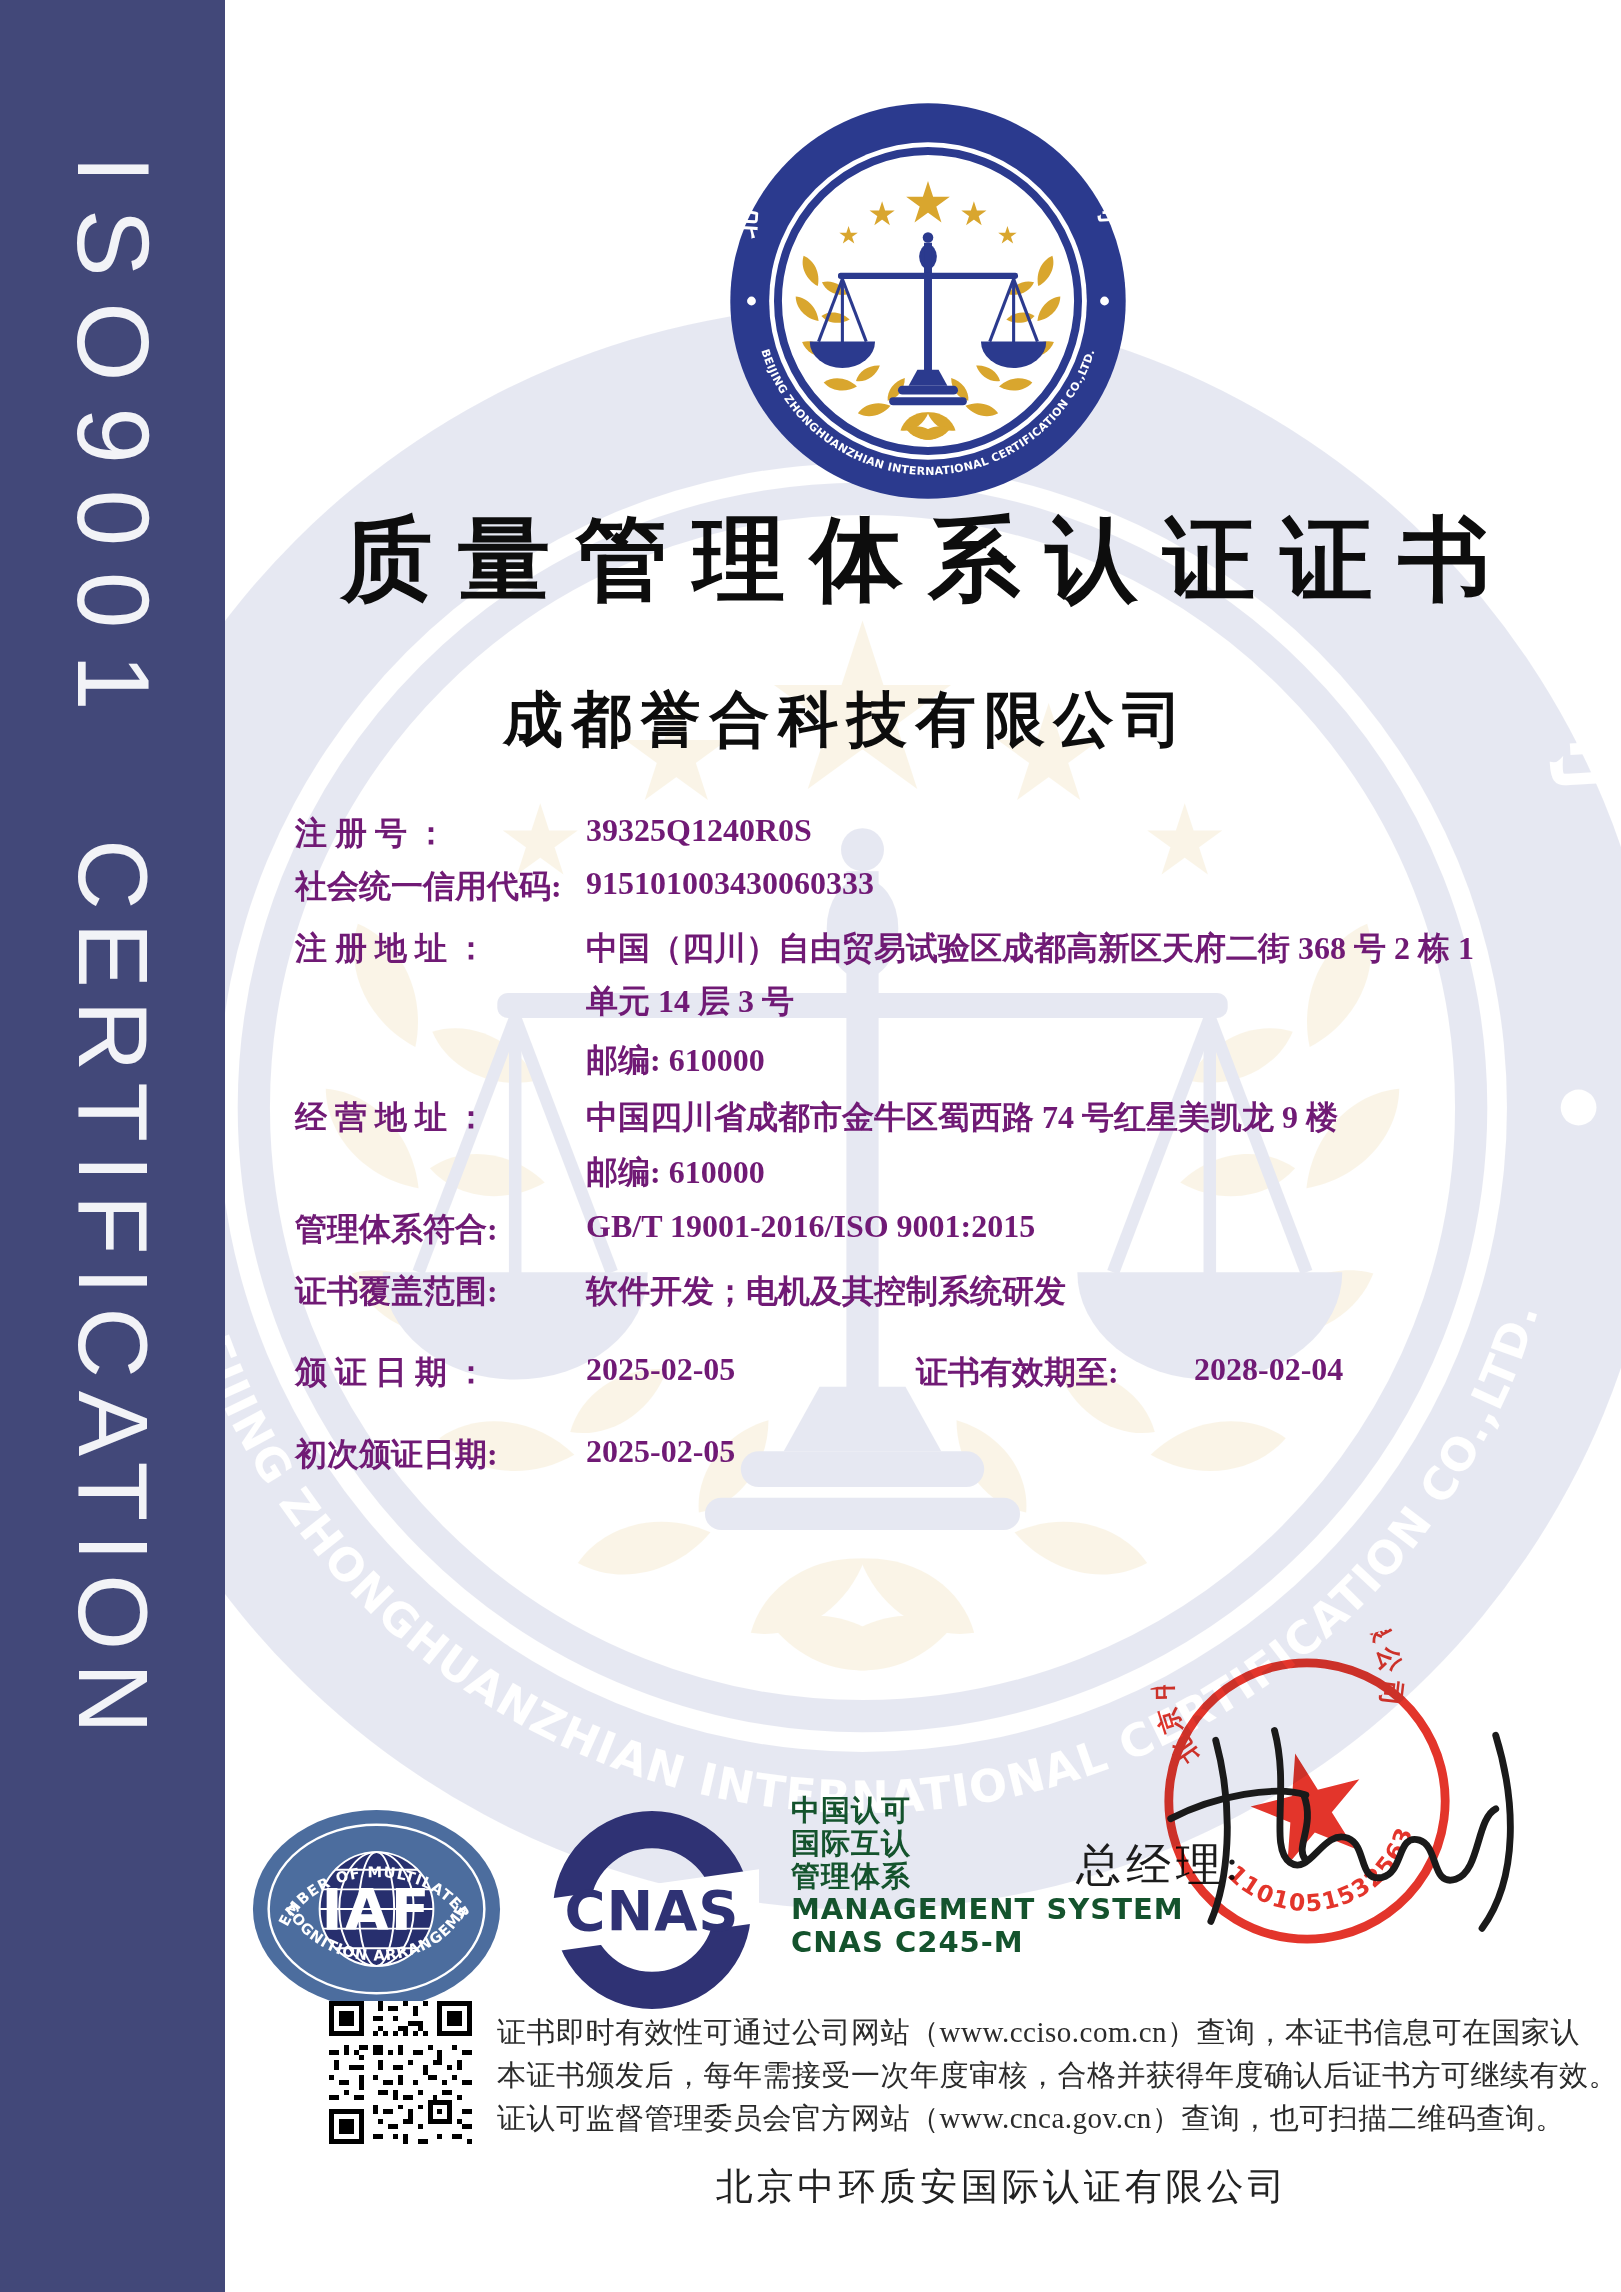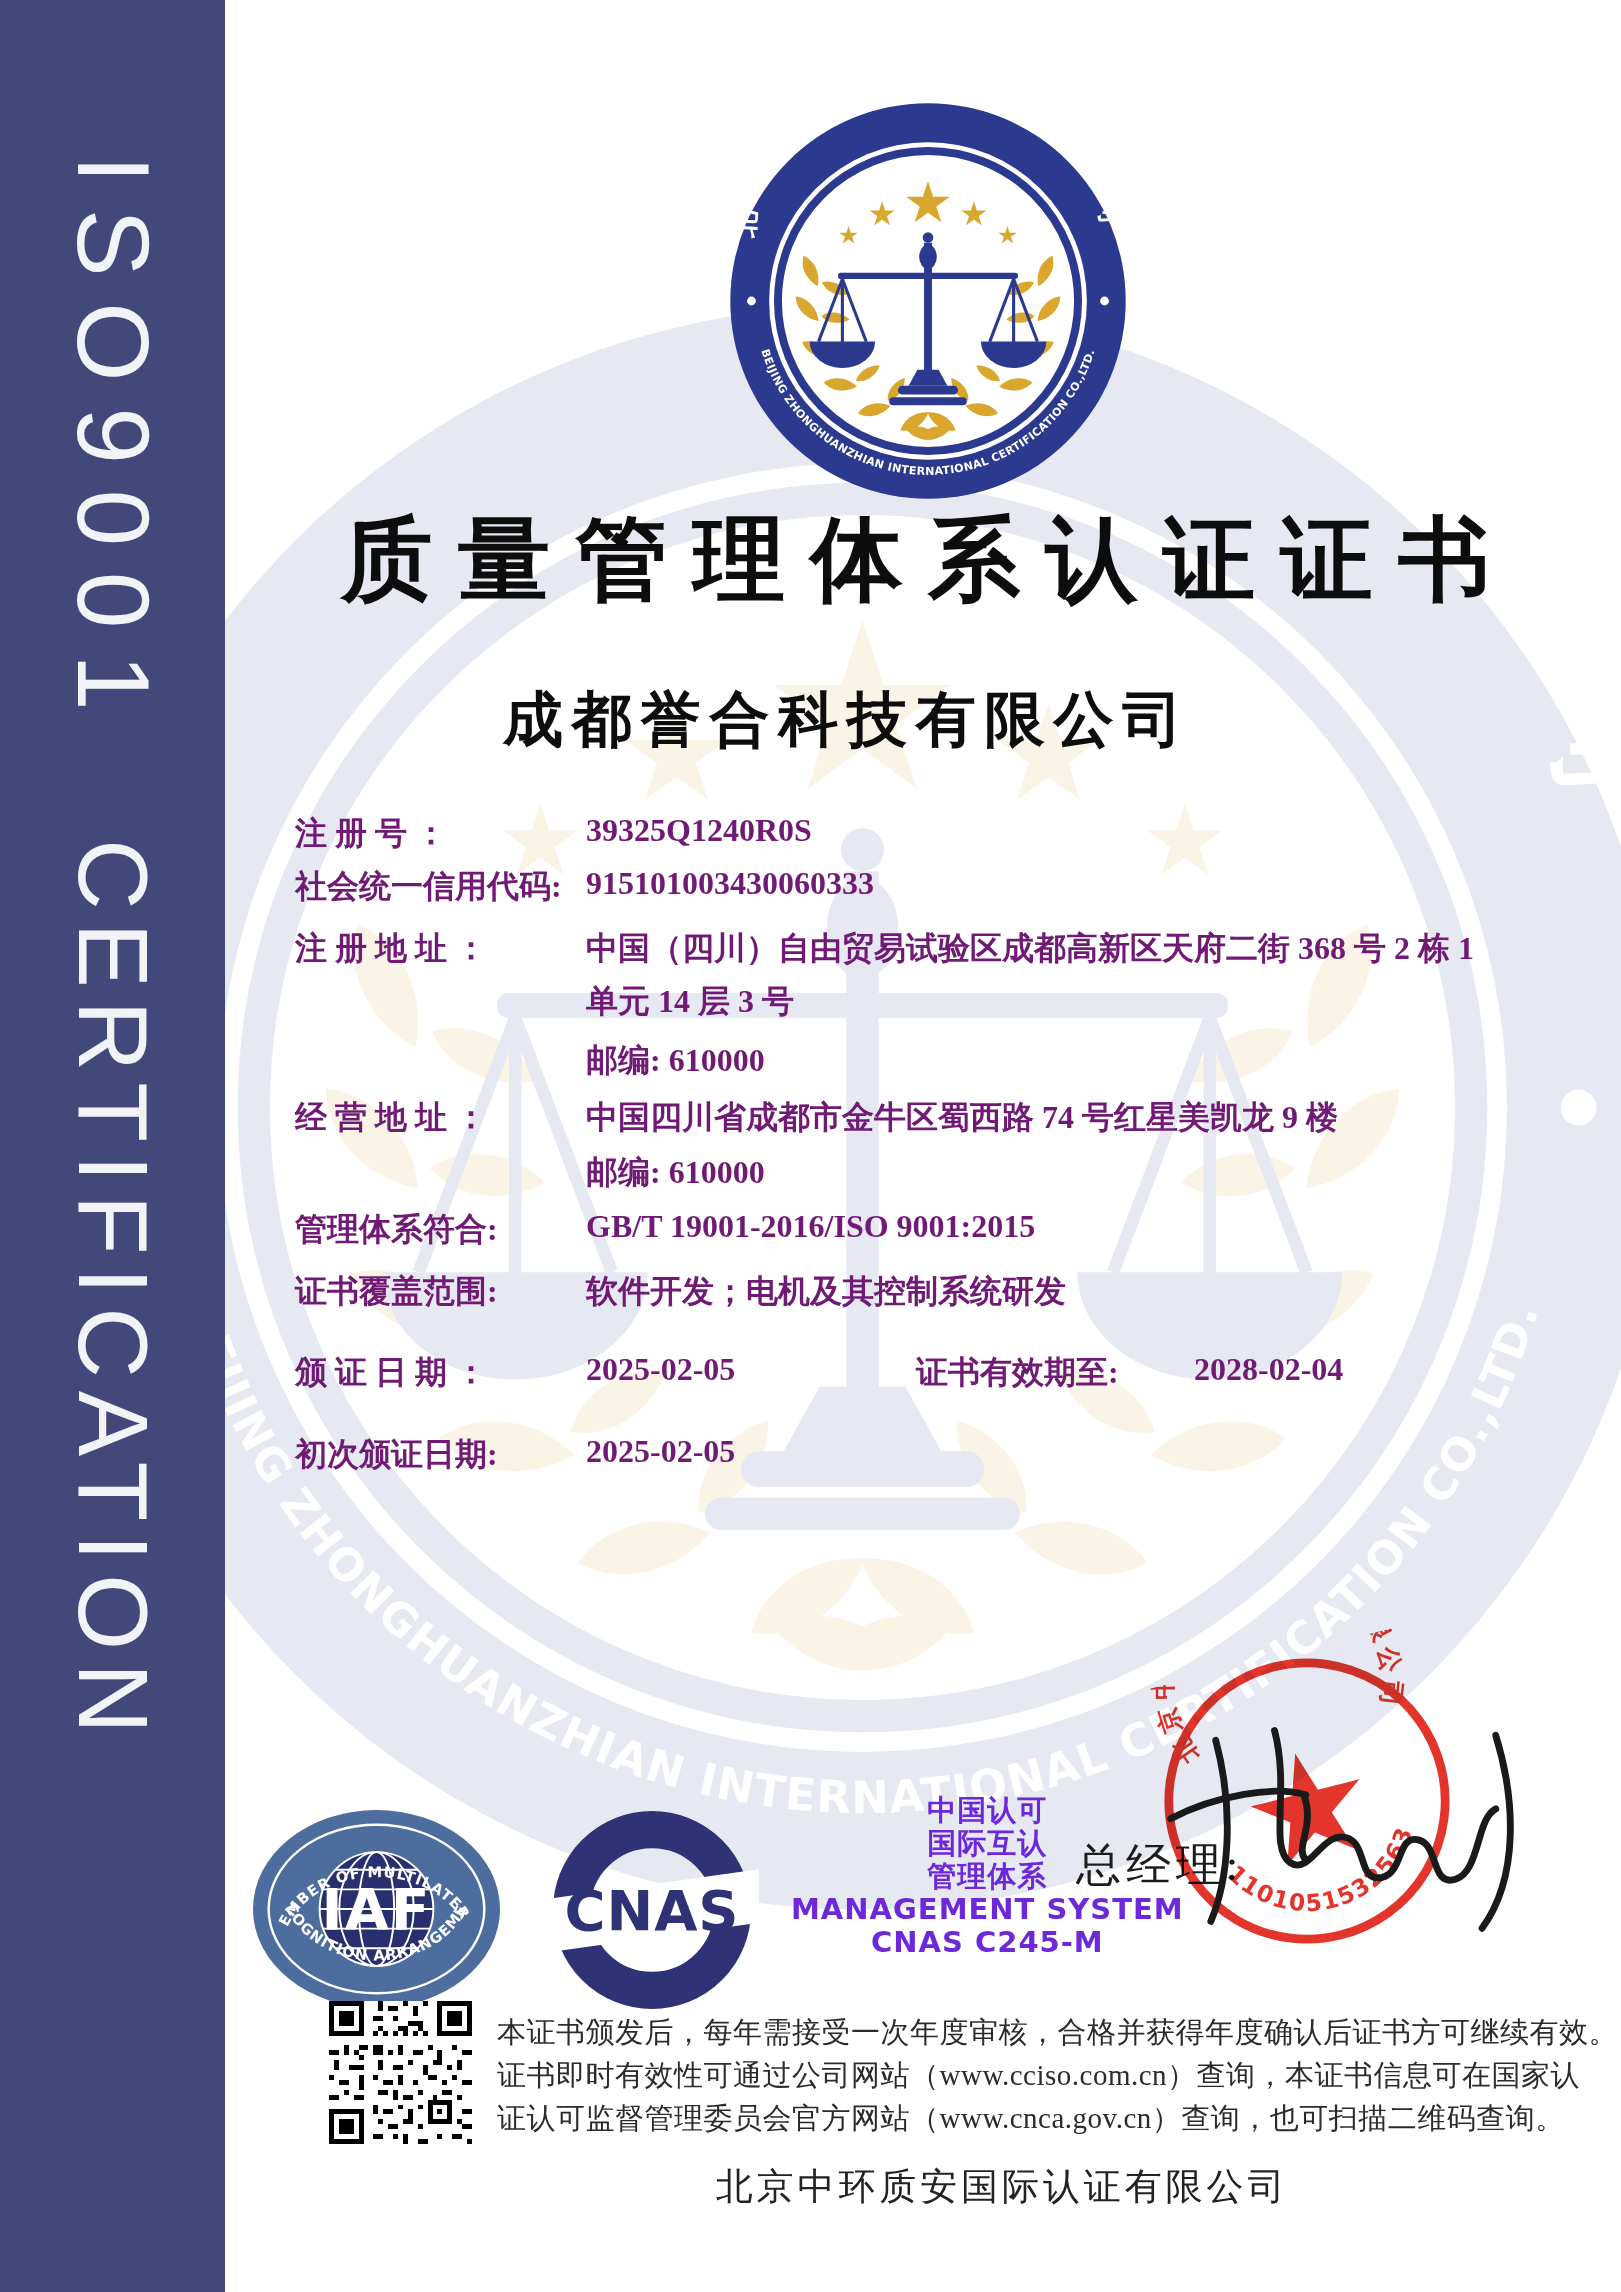--- a/index.html
+++ b/index.html
@@ -27,21 +27,21 @@
   .flabel{left:295px;}
   .fvalue{left:586px;}
   .flabel.l2{left:916px;}
   .fvalue.v2{left:1194px;}
   .r1{top:812px}.r2{top:865px}.r3{top:927px}.r3b{top:980px}.r3c{top:1039px}
   .r4{top:1096px}.r4b{top:1151px}.r5{top:1208px}.r6{top:1270px}.r7{top:1351px}.r8{top:1433px}
   
   .iaf{position:absolute;left:251px;top:1808px;width:251px;height:202px;z-index:1;}
   .cnas{position:absolute;left:545px;top:1809px;width:214px;height:202px;z-index:1;}
   .acc-lines{position:absolute;left:791px;top:1794px;z-index:1;
-             font-family:"DejaVu Sans","Liberation Sans",sans-serif;font-weight:bold;color:#6d28d9;text-align:center;}
+             font-family:"DejaVu Sans","Liberation Sans",sans-serif;font-weight:bold;color:#14532d;}
   .acc-lines div{font-size:29px;line-height:32px;margin-bottom:1px;letter-spacing:1px;}
   .manager{position:absolute;left:1076px;top:1835px;font-size:45px;letter-spacing:4.9px;color:#1c1c1c;z-index:1;}
   .seal{position:absolute;left:1160px;top:1654px;width:294px;height:294px;z-index:2;
         transform:rotate(-14deg);opacity:.93;mix-blend-mode:multiply;}
   .sig{position:absolute;left:1157px;top:1701px;width:421px;height:245px;z-index:2;}
   
   .qr{position:absolute;left:329px;top:2001px;width:143px;height:143px;z-index:1;}
   .notice{position:absolute;left:497px;top:2011px;z-index:1;color:#2b2b2b;}
   .notice div{font-size:29px;line-height:43px;letter-spacing:0.5px;white-space:nowrap;}
   .footer-company{position:absolute;left:1002px;top:2162px;transform:translateX(-50%);
@@ -258,21 +258,21 @@
       M10 12h1v2h-1z M13 13h2v1h-2z M16 12h1v1h-1z M19 13h1v2h-1z M21 12h2v1h-2z M24 13h1v1h-1z M26 12h1v2h-1z
       M9 15h1v1h-1z M11 16h2v1h-2z M14 15h1v2h-1z M17 16h1v1h-1z M20 15h2v1h-2z M23 16h1v1h-1z M25 15h1v1h-1z M27 16h2v1h-2z
       M10 18h2v1h-2z M13 18h1v2h-1z M15 19h2v1h-2z M18 18h1v1h-1z M21 19h1v1h-1z M23 18h2v1h-2z M26 19h1v1h-1z
       M20 20h5v1h-5z M20 24h5v1h-5z M20 21h1v3h-1z M24 21h1v3h-1z M22 22h1v1h-1z
       M9 21h1v2h-1z M11 22h2v1h-2z M14 21h1v1h-1z M16 22h1v2h-1z M18 21h1v1h-1z M27 22h2v1h-2z
       M10 24h1v1h-1z M12 25h2v1h-2z M15 24h2v1h-2z M18 25h1v1h-1z M26 24h1v1h-1z M27 25h2v1h-2z
       M9 27h2v1h-2z M13 27h1v1h-1z M15 27h1v2h-1z M18 28h2v1h-2z M22 27h1v1h-1z M25 27h2v1h-2z M28 28h1v1h-1z"></path>
   </svg>
 
   <div class="notice">
+    <div>证书即时有效性可通过公司网站（www.cciso.com.cn）查询，本证书信息可在国家认</div>
     <div>本证书颁发后，每年需接受一次年度审核，合格并获得年度确认后证书方可继续有效。</div>
-    <div>证书即时有效性可通过公司网站（www.cciso.com.cn）查询，本证书信息可在国家认</div>
     <div>证认可监督管理委员会官方网站（www.cnca.gov.cn）查询，也可扫描二维码查询。</div>
   </div>
 
   <div class="footer-company">北京中环质安国际认证有限公司</div>
 
 </div>
 
 
 </body></html>

